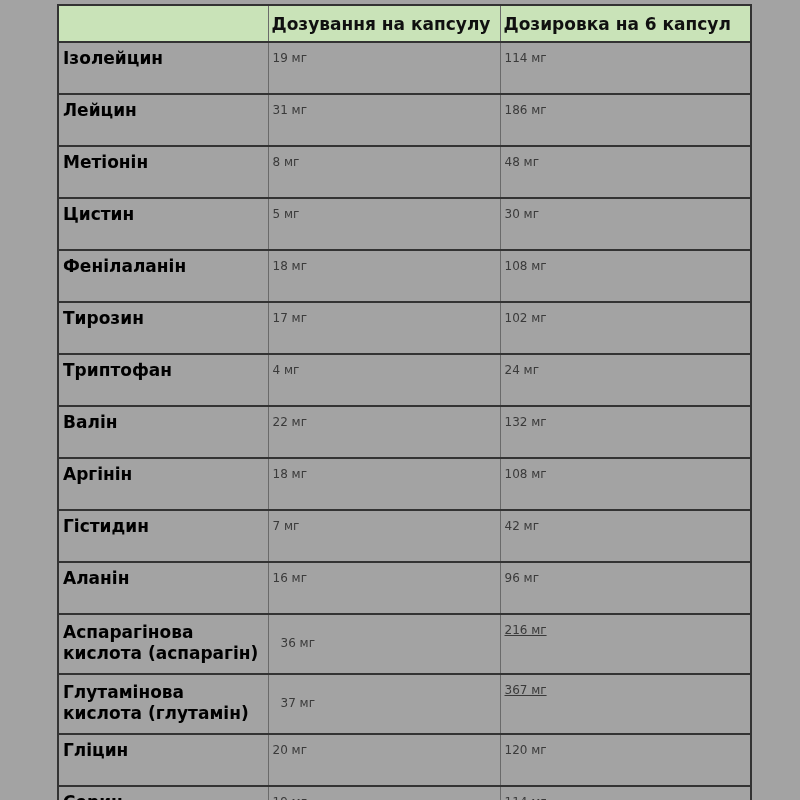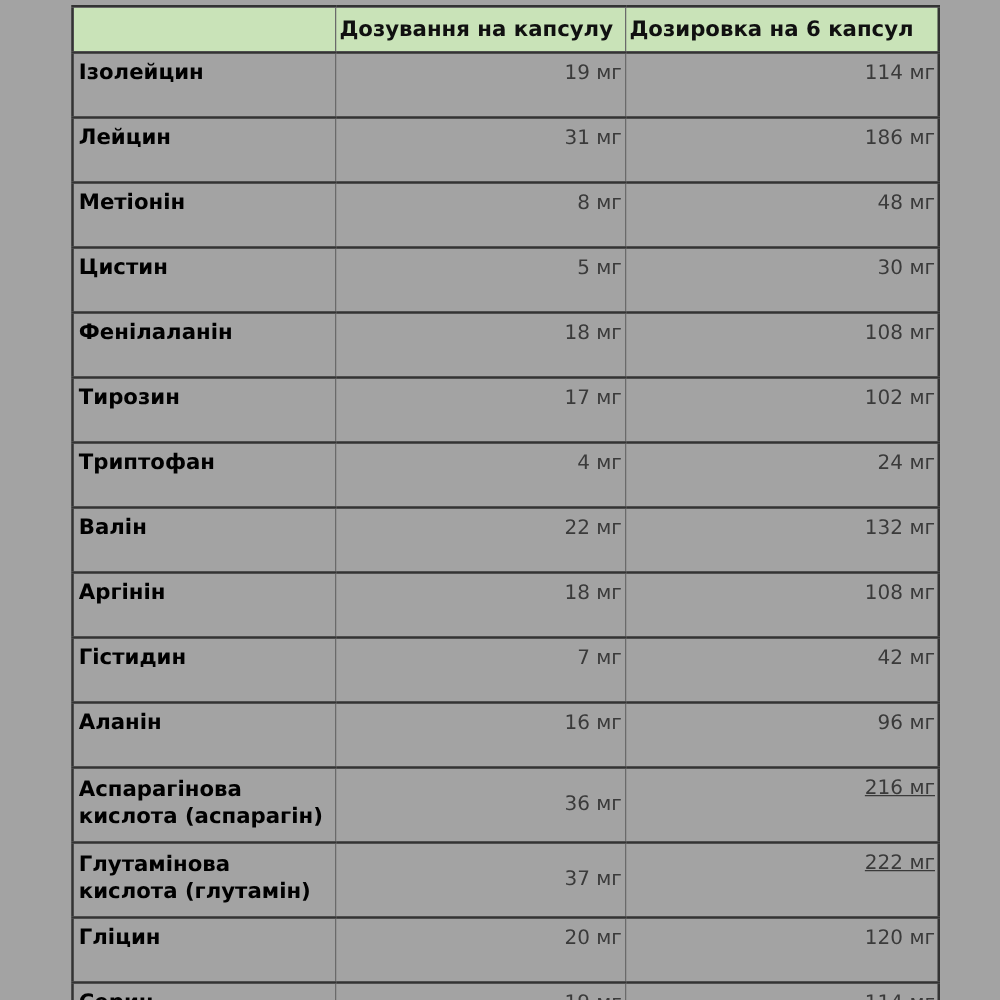--- a/index.html
+++ b/index.html
@@ -58,26 +58,25 @@
   tbody tr.tall { height: 60px; }
   td.name {
     font-size: 17px;
     font-weight: bold;
     color: var(--name-text);
     vertical-align: top;
     padding: 5px 2px 4px 4px;
     line-height: 21px;
   }
   td.val {
-    font-size: 16px;
+    font-size: 12px;
     color: var(--value-text);
     vertical-align: top;
     padding: 5px 2px 4px 4px;
     line-height: 20px;
-    text-align: right;
   }
   tr.tall td.name { vertical-align: middle; padding-top: 2px; margin-left: 48px; }
   tr.tall td.v1   { vertical-align: middle; padding-top: 2px; padding-left: 12px; }
   tr.tall td.v2   { vertical-align: top; text-decoration: underline; }
 </style>
 </head>
 <body>
 
 <div class="page">
   <table class="dosage-table">
@@ -150,21 +149,21 @@
     <td class="val v2">96 мг</td>
   </tr>
         <tr class="tall">
     <td class="name">Аспарагінова кислота (аспарагін)</td>
     <td class="val v1">36 мг</td>
     <td class="val v2">216 мг</td>
   </tr>
         <tr class="tall">
     <td class="name">Глутамінова кислота (глутамін)</td>
     <td class="val v1">37 мг</td>
-    <td class="val v2">222 мг</td>
+    <td class="val v2">367 мг</td>
   </tr>
         <tr>
     <td class="name">Гліцин</td>
     <td class="val v1">20 мг</td>
     <td class="val v2">120 мг</td>
   </tr>
         <tr>
     <td class="name">Серин</td>
     <td class="val v1">19 мг</td>
     <td class="val v2">114 мг</td>

